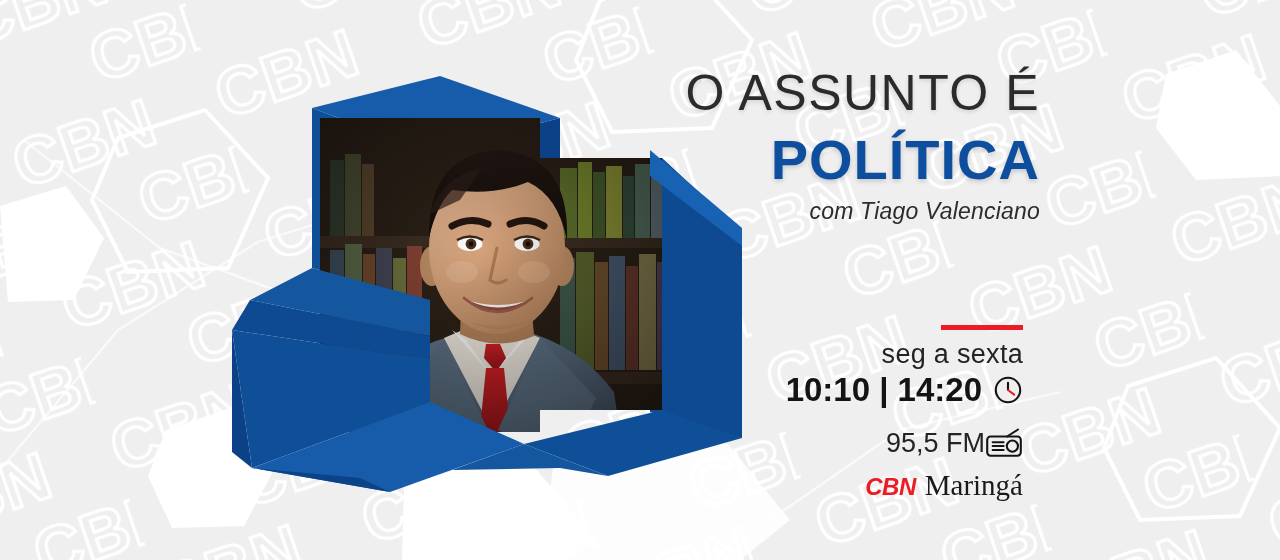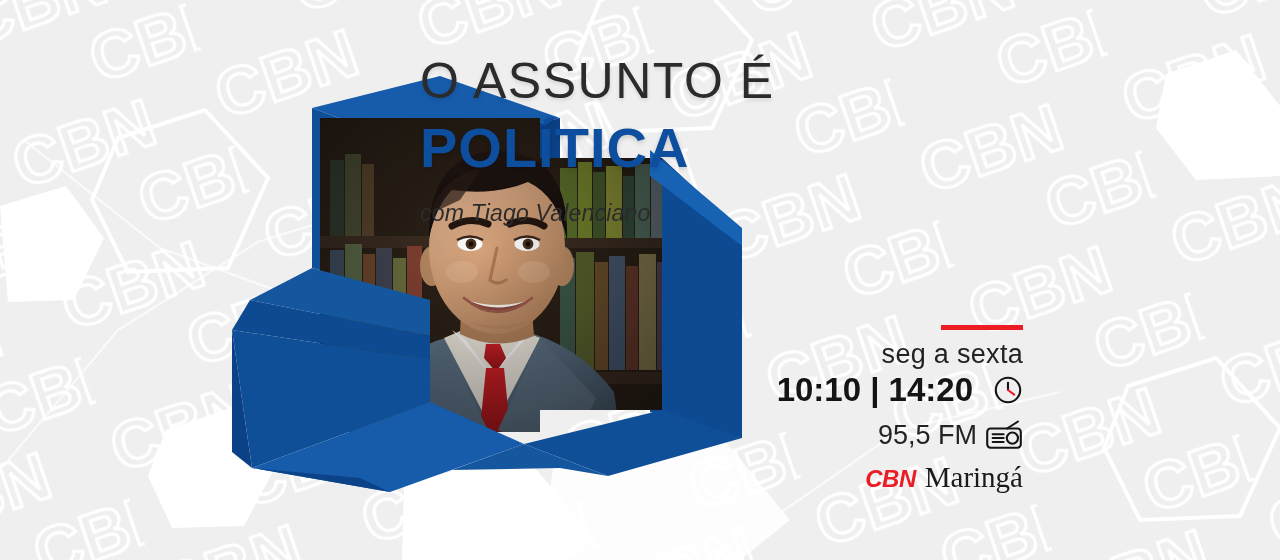--- a/index.html
+++ b/index.html
@@ -15,22 +15,22 @@
   .bg-layer { position:absolute; inset:0; width:1280px; height:560px; }
   .watermark { z-index:1; }
   .polys { z-index:2; }
 
   
   .artwork { position:absolute; left:0; top:0; width:1280px; height:560px; z-index:3; pointer-events:none; }
 
   
   .titles {
     position:absolute; z-index:6;
-    right:240px; top:56px;
-    text-align:left;
+    right:240px; top:68px;
+    text-align:right;
     width:620px;
   }
   .title-main {
     font-size:50px;
     line-height:1.02;
     font-weight:300;
     letter-spacing:1.5px;
     color:#2b2b2b;
     white-space:nowrap;
     text-shadow:0 2px 4px rgba(0,0,0,.12);
@@ -43,21 +43,21 @@
     color:#0d4f9e;
     margin-top:12px;
     white-space:nowrap;
     text-shadow:0 2px 5px rgba(0,0,0,.18);
   }
   .title-sub {
     font-size:23px;
     font-style:italic;
     font-weight:400;
     color:#2b2b2b;
-    margin-top:24px;
+    margin-top:10px;
     letter-spacing:.2px;
     white-space:nowrap;
   }
 
   
   .schedule {
     position:absolute; z-index:6;
     right:257px; top:325px;
     width:420px;
     text-align:right;
@@ -70,29 +70,29 @@
   }
   .days {
     font-size:27px;
     font-weight:400;
     color:#232323;
     letter-spacing:.3px;
     line-height:1.15;
   }
   .times-row {
     display:flex; align-items:center; justify-content:flex-end;
-    gap:20px; margin-top:2px;
+    gap:11px; margin-top:2px;
   }
   .times {
     font-size:33px; font-weight:700; color:#141414;
     letter-spacing:0px; line-height:1.1;
   }
   .freq-row {
     display:flex; align-items:center; justify-content:flex-end;
-    gap:8px; margin-top:12px;
+    gap:0; margin-top:20px;
   }
   .freq {
     font-size:27px; font-weight:400; color:#232323; line-height:1.1;
   }
   .brand-row {
     display:flex; align-items:baseline; justify-content:flex-end;
     gap:9px; margin-top:11px;
   }
   .brand-cbn {
     font-size:24px; font-weight:800; font-style:italic;

